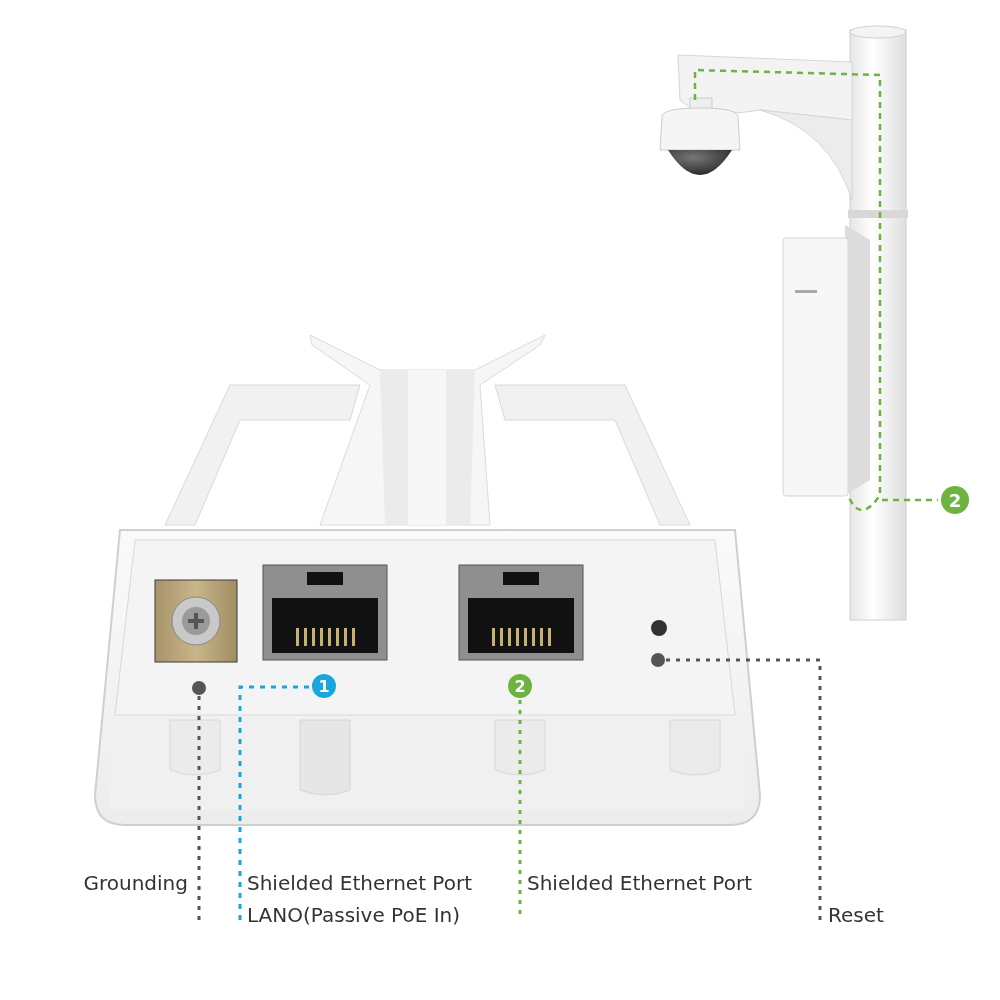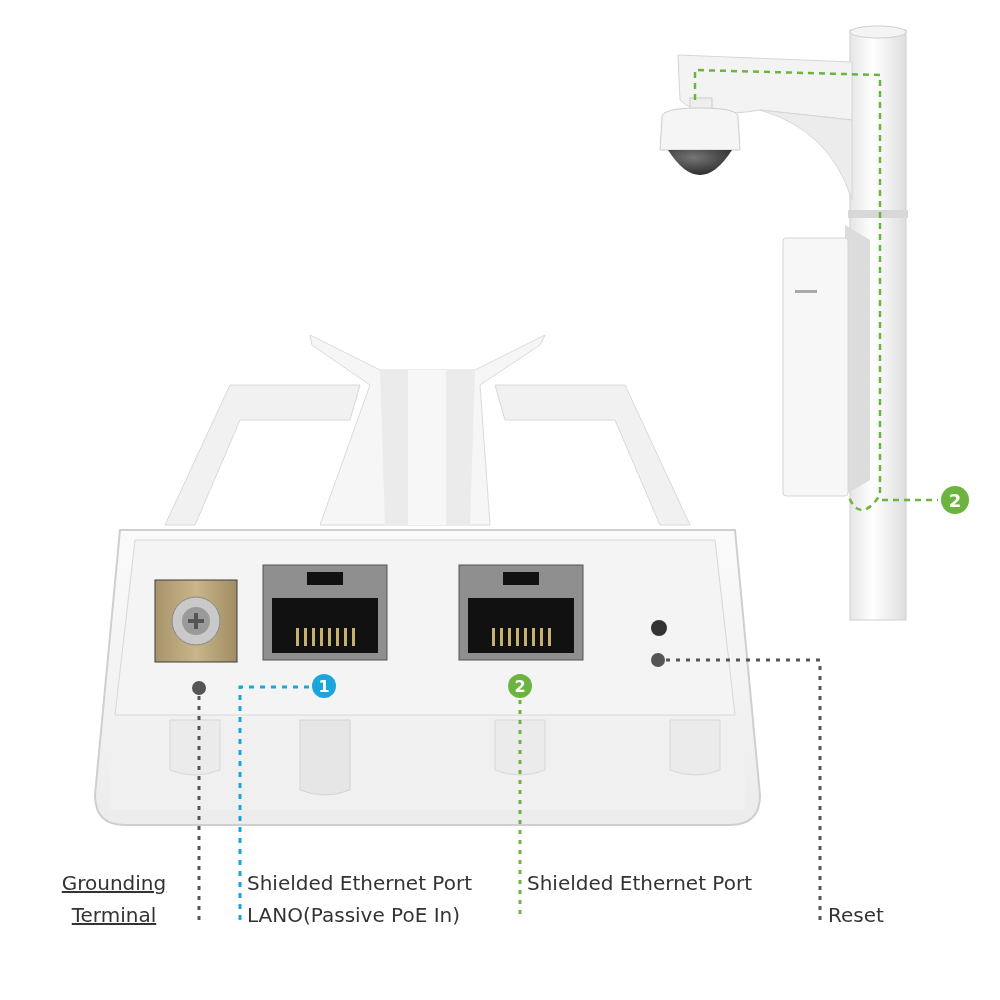--- a/index.html
+++ b/index.html
@@ -1,21 +1,21 @@
 <!DOCTYPE html>
 <html><head>
 <meta charset="utf-8">
 <style>
   html, body { margin: 0; padding: 0; background: #ffffff; }
   body { width: 1000px; height: 1000px; position: relative; overflow: hidden;
          font-family: "DejaVu Sans", "Liberation Sans", sans-serif; }
   svg.scene { position: absolute; left: 0; top: 0; }
   .label { position: absolute; color: #333333; font-size: 20px; line-height: 32px; white-space: nowrap; }
   .label div { height: 32px; }
-  .label.right { text-align: center; text-decoration: underline; }
+  .label.right { text-align: right; }
 </style>
 </head>
 <body>
 
 <svg class="scene" width="1000" height="1000" viewBox="0 0 1000 1000">
   <defs>
     <linearGradient id="poleGrad" x1="0" x2="1">
       <stop offset="0" stop-color="#e6e6e6"></stop>
       <stop offset="0.4" stop-color="#ffffff"></stop>
       <stop offset="1" stop-color="#dedede"></stop>
@@ -130,21 +130,20 @@
     <text x="520" y="692" text-anchor="middle" font-size="16" font-weight="bold" fill="#fff" font-family="DejaVu Sans, sans-serif">2</text>
   </g>
   <g>
     <circle cx="955" cy="500" r="14" fill="#6cb33f"></circle>
     <text x="955" y="507" text-anchor="middle" font-size="18" font-weight="bold" fill="#fff" font-family="DejaVu Sans, sans-serif">2</text>
   </g>
 </svg>
 
 <div class="label right" style="left:40px; top:867px; width:148px;">
   <div>Grounding</div>
-  <div>Terminal</div>
 </div>
 <div class="label" style="left:247px; top:867px;">
   <div>Shielded Ethernet Port</div>
   <div>LANO(Passive PoE In)</div>
 </div>
 <div class="label" style="left:527px; top:867px;">
   <div>Shielded Ethernet Port</div>
 </div>
 <div class="label" style="left:828px; top:867px;text-align:center;">
   <div></div>

